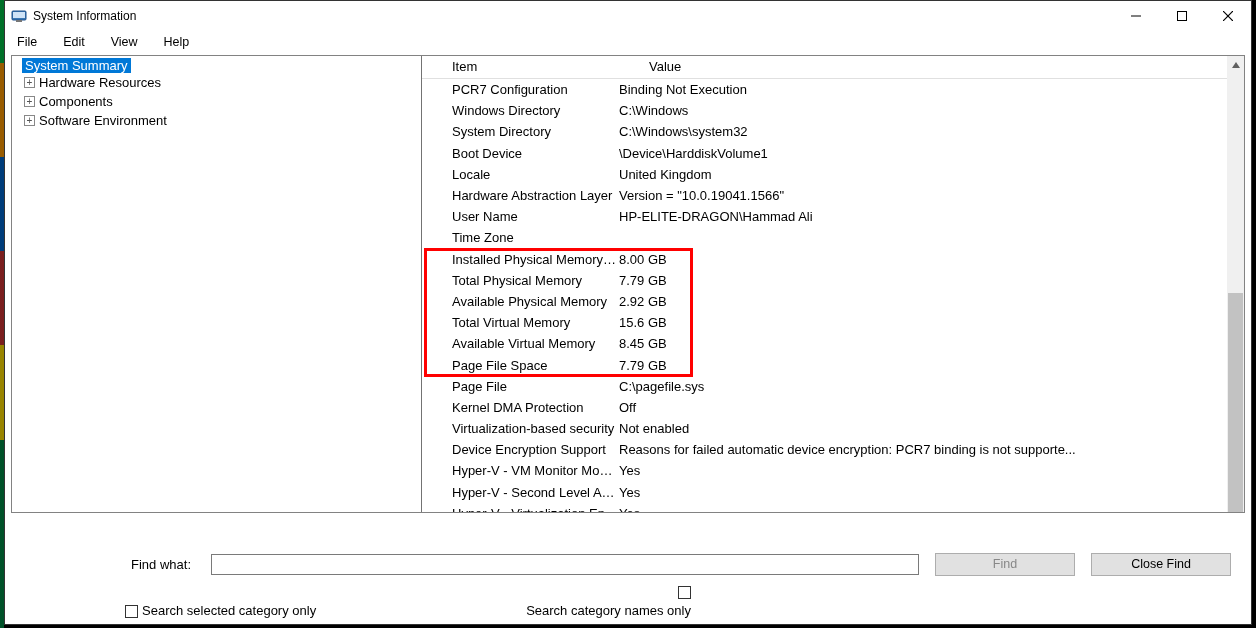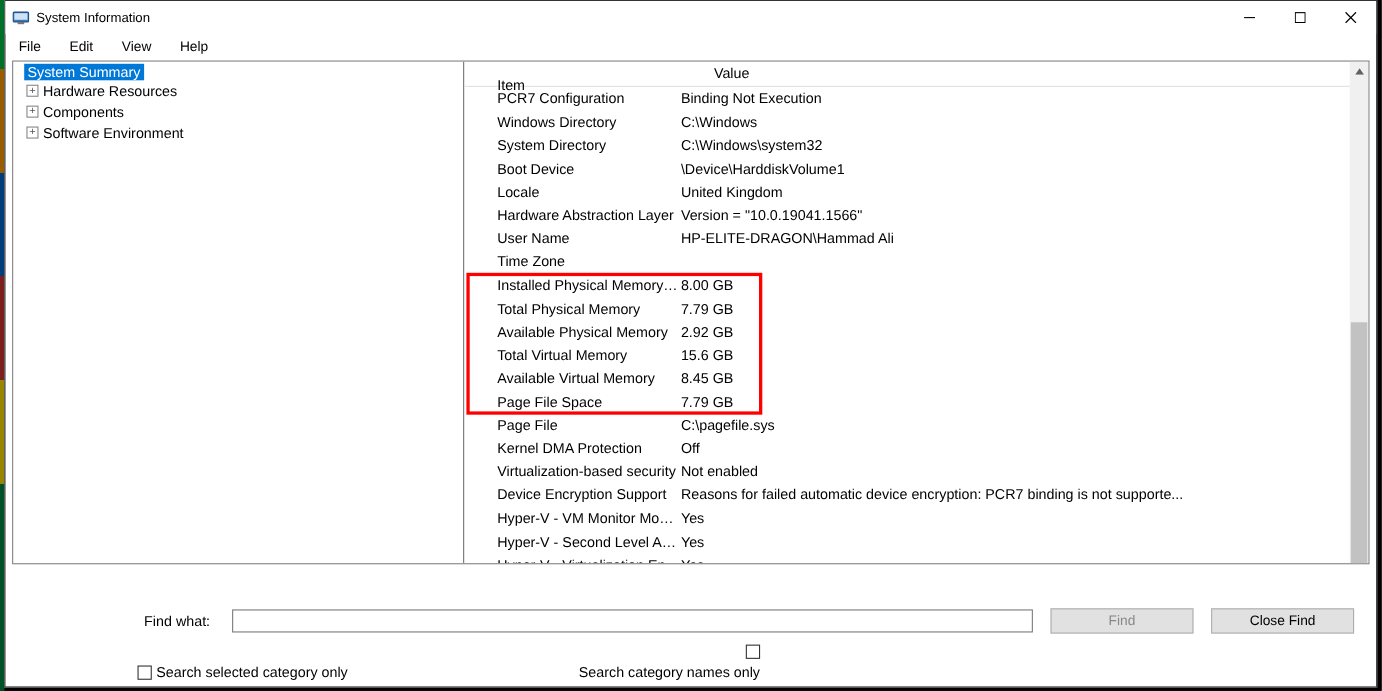--- a/index.html
+++ b/index.html
@@ -92,21 +92,21 @@
     overflow: hidden;
   }
   .col-headers {
     display: flex;
     height: 23px;
     border-bottom: 1px solid #e0e0e0;
   }
   .col-headers .col {
     padding: 3px 20px 0 30px;
   }
-  .col-item { width: 197px; margin-top: 11px; }
+  .col-item { width: 197px; }
   .col-value { flex: 1; width: 460px; }
   .rows {
     padding-top: 0;
   }
   .row {
     display: flex;
     height: 21.2px;
     align-items: center;
   }
   .row .c1 { width: 197px; padding-left: 30px; white-space: nowrap; overflow: hidden; text-overflow: ellipsis; }
@@ -149,21 +149,21 @@
   }
   .find-label { width: 170px; text-align: right; padding-right: 4px; }
   .find-input {
     flex: 1;
     height: 21px;
     border: 1px solid #7a7a7a;
     background: #fff;
     min-width: 400px;
   }
   .btn {
-    width: 130px; height: 23px;
+    width: 140px; height: 23px;
     border: 1px solid #adadad;
     background: #e1e1e1;
     text-align: center;
     line-height: 21px;
     font-size: 12.5px;
   }
   .btn.disabled { color: #888; }
   .cb-row {
     display: flex;
     padding-top: 10px;

